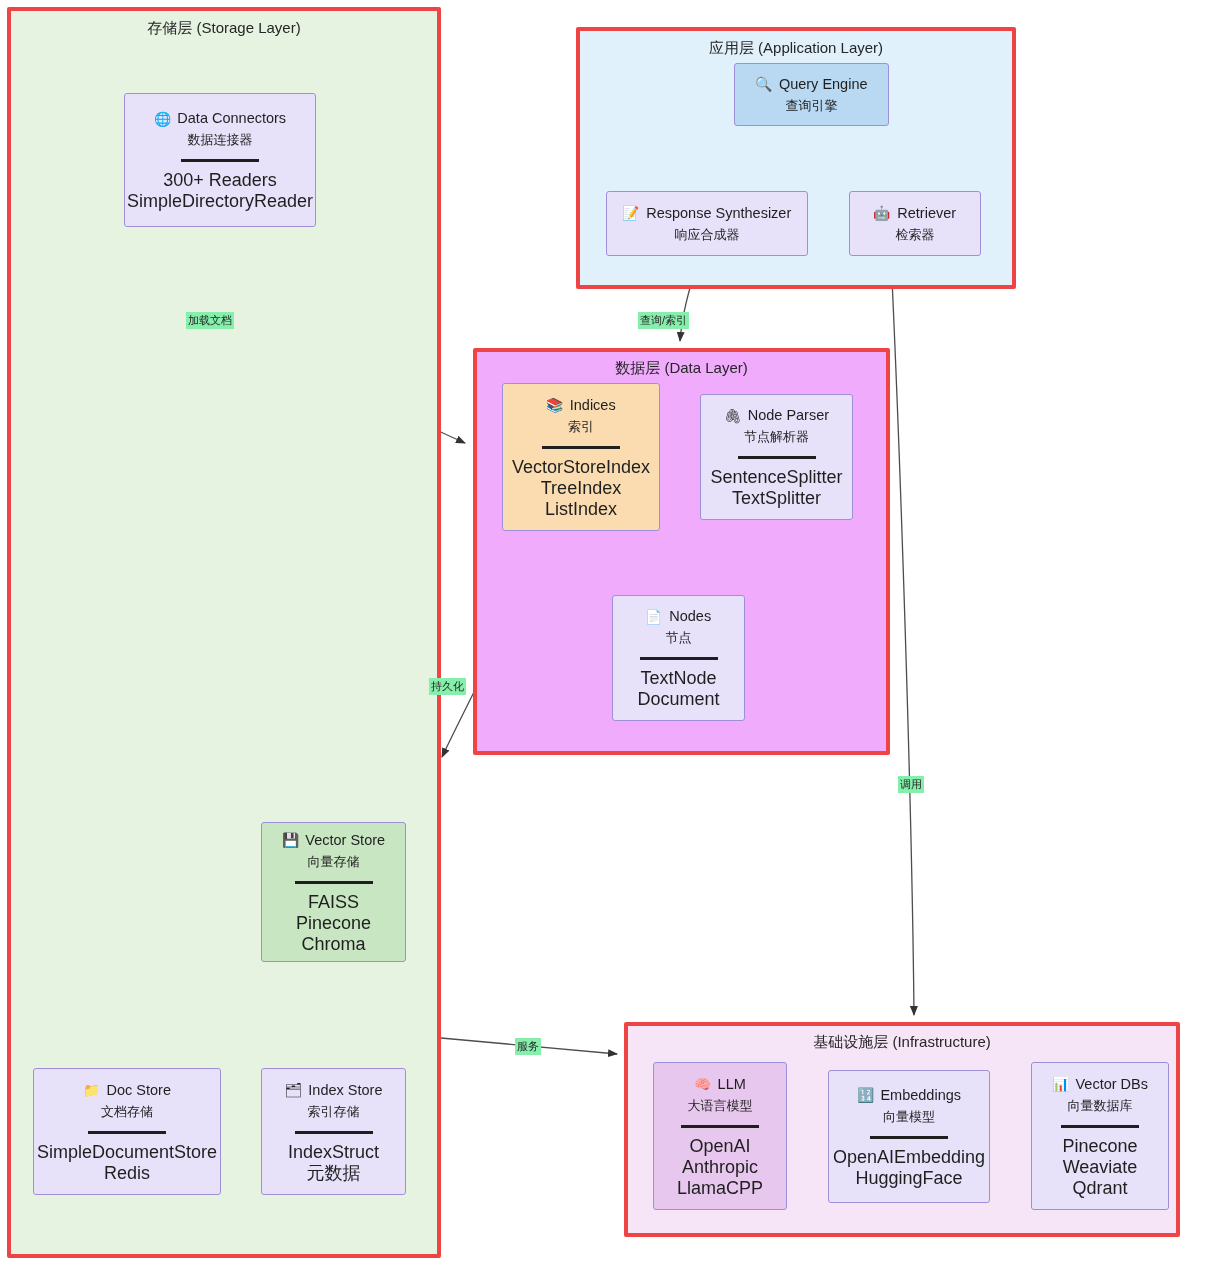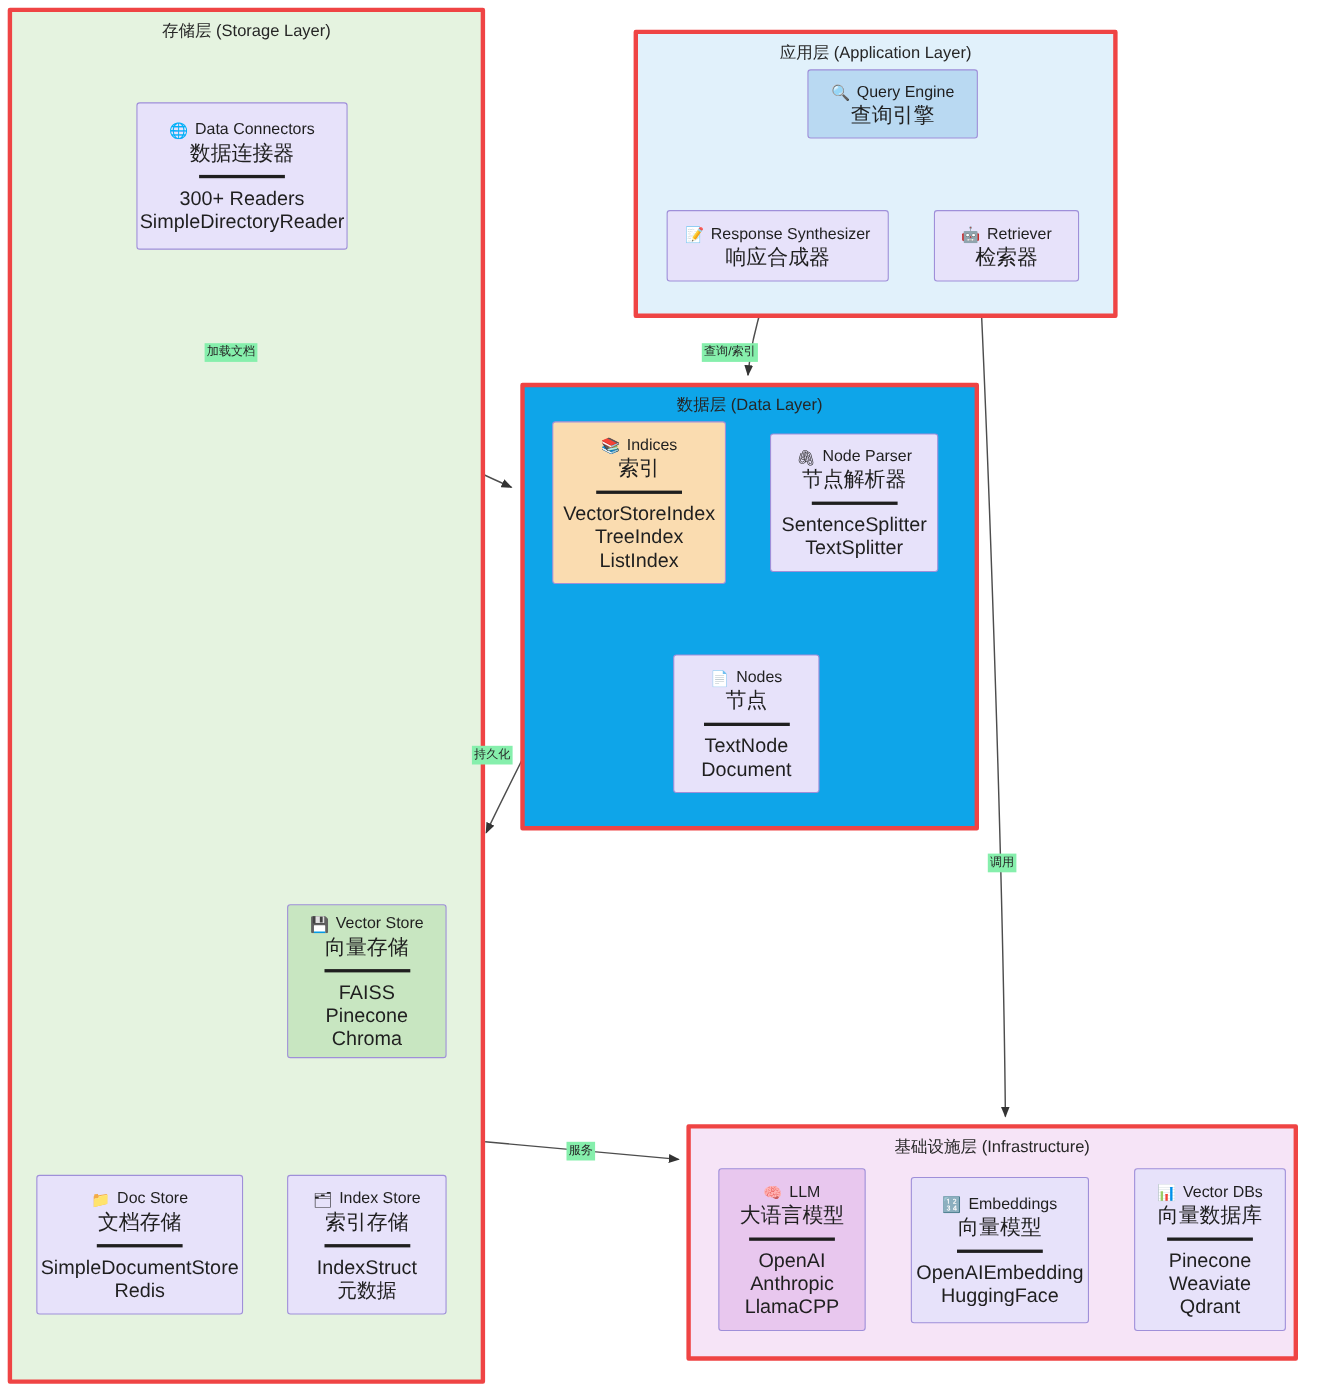--- a/index.html
+++ b/index.html
@@ -24,21 +24,21 @@
   .cluster-title {
     position: absolute;
     left: 0; right: 0;
     text-align: center;
     font-size: 15px;
     color: #262626;
     white-space: nowrap;
   }
   #cluster-storage { left: 7px;  top: 7px;    width: 434px; height: 1251px; background: #e5f3e0; }
   #cluster-app     { left: 576px; top: 27px;  width: 440px; height: 262px;  background: #e1f1fb; }
-  #cluster-data    { left: 473px; top: 348px; width: 417px; height: 407px;  background: #0ea5e9; }
+  #cluster-data    { left: 473px; top: 348px; width: 417px; height: 407px;  background: #f0abfc; }
   #cluster-infra   { left: 624px; top: 1022px;width: 556px; height: 215px;  background: #f6e4f7; }
 
   
   .node {
     position: absolute;
     border: 1px solid #9f8fd9;
     border-radius: 3px;
     background: #e7e2fa;
     display: flex;
     flex-direction: column;
@@ -51,21 +51,21 @@
   .node .ttl {
     font-size: 14.5px;
     line-height: 21px;
     white-space: nowrap;
     display: flex;
     align-items: center;
     justify-content: center;
     gap: 6px;
   }
   .node .sub {
-    font-size: 19px;
+    font-size: 13px;
     line-height: 21px;
     white-space: nowrap;
   }
   .node .rule {
     width: 78px;
     border-top: 3px solid #1f1f1f;
     margin: 9px 0 8px 0;
   }
   .node .det {
     font-size: 18px;

